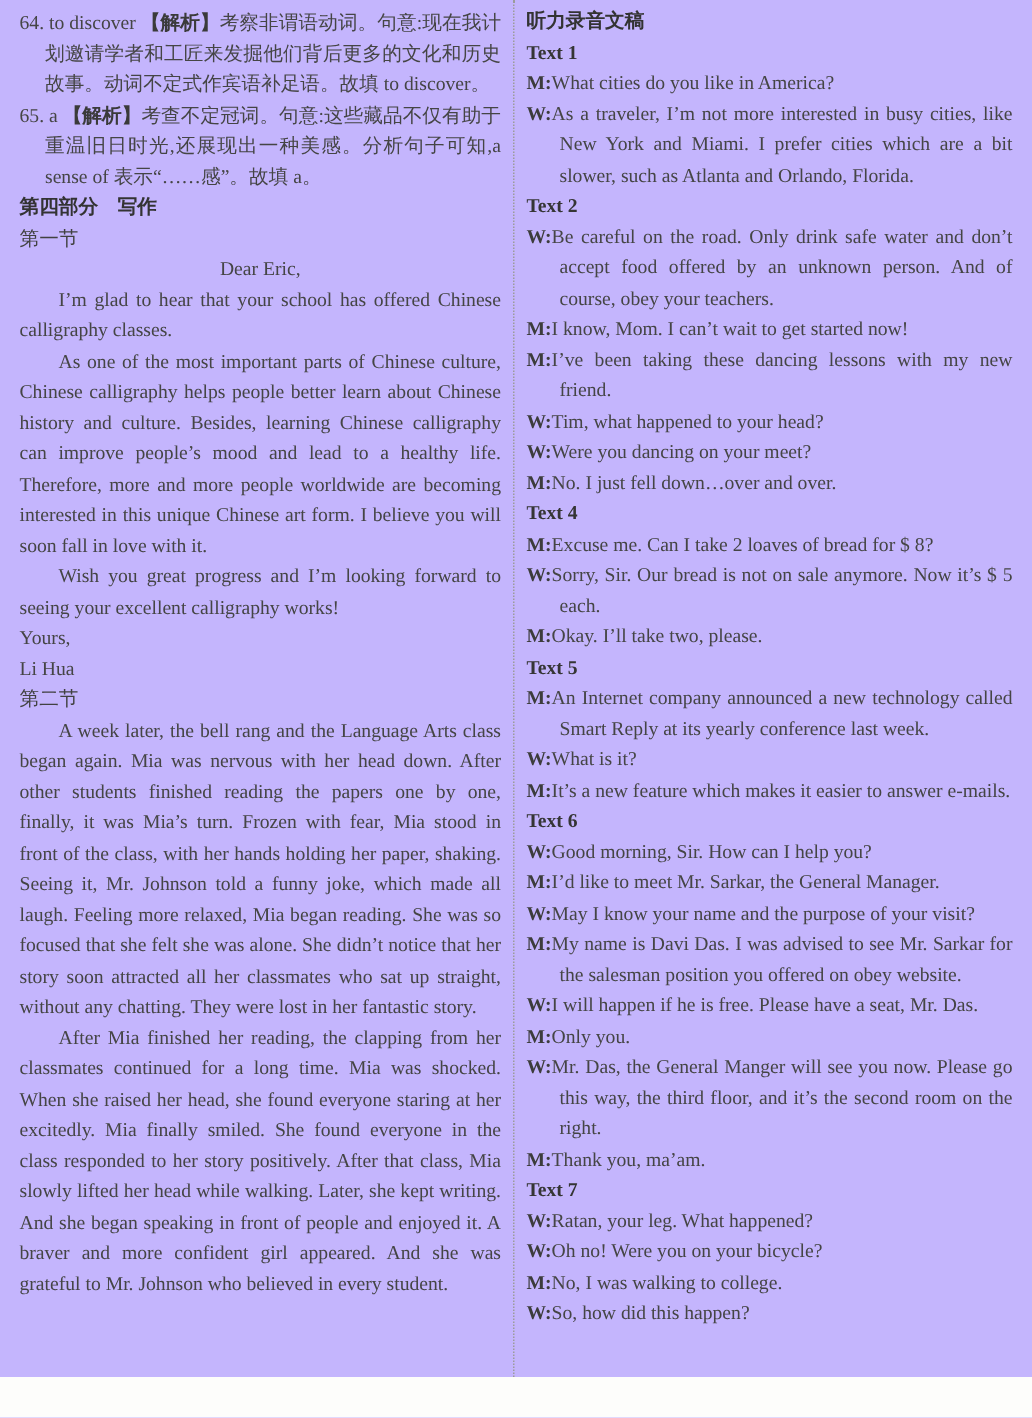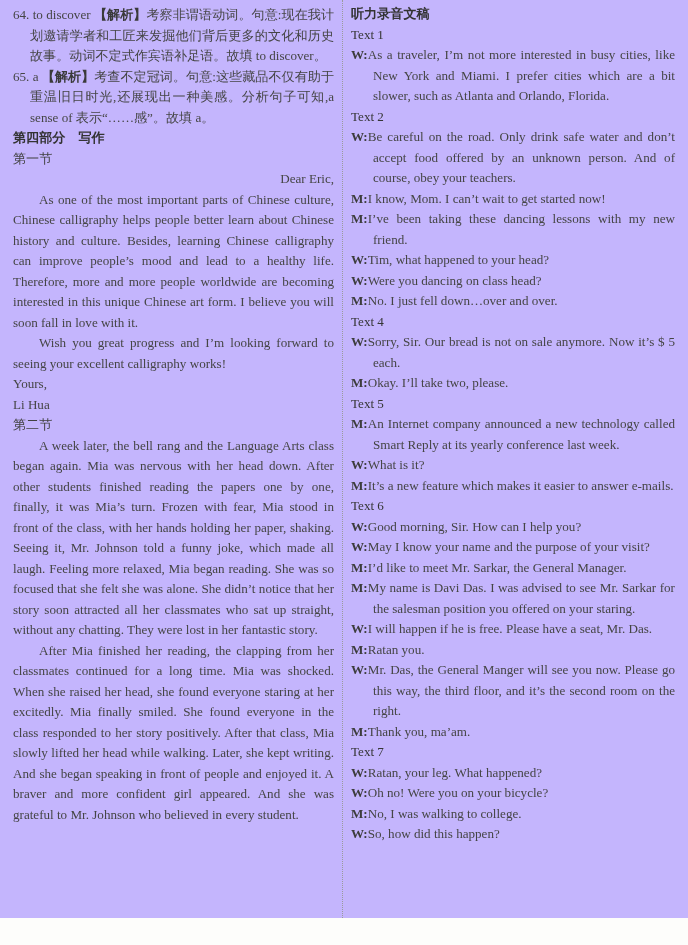--- a/index.html
+++ b/index.html
@@ -11,69 +11,72 @@
   }
   .col{box-sizing:border-box;}
   .col-left{width:342px;padding:5px 8px 0 13px;}
   .col-right{width:346px;padding:4px 13px 12px 8px;border-left:1px dotted #9b9b9b;}
   p{margin:0;padding:0;}
   .item{padding-left:17px;text-indent:-17px;text-align:justify;}
   .tag{font-family:"Liberation Sans","DejaVu Sans",sans-serif;font-weight:bold;color:#3a3a3a;}
   .heading{font-family:"Liberation Sans","DejaVu Sans",sans-serif;font-weight:bold;color:#333;}
   .subheading{color:#414141;}
   .para{text-indent:26px;text-align:justify;}
-  .line{text-align:right;}
+  .line{text-align:center;}
   .right{text-align:left;padding-right:10px;}
-  .texthead{font-weight:normal;color:#353535;}
+  .texthead{font-weight:bold;color:#353535;}
   .dialogue{padding-left:22px;text-indent:-22px;text-align:justify;}
   .speaker{font-weight:bold;color:#3c3c3c;}
 </style>
 </head>
 <body>
 
 <div class="page">
   <div class="col col-left">
       <p class="item"><span>64. </span><span>to discover </span><span class="tag">【解析】</span><span>考察非谓语动词。句意:现在我计划邀请学者和工匠来发掘他们背后更多的文化和历史故事。动词不定式作宾语补足语。故填 to discover。</span></p>
       <p class="item"><span>65. </span><span>a </span><span class="tag">【解析】</span><span>考查不定冠词。句意:这些藏品不仅有助于重温旧日时光,还展现出一种美感。分析句子可知,a sense of 表示“……感”。故填 a。</span></p>
       <p class="heading">第四部分　写作</p>
       <p class="subheading">第一节</p>
       <p class="line">Dear Eric,</p>
+      <p class="para">I’m glad to hear that your school has offered Chinese calligraphy classes.</p>
       <p class="para">As one of the most important parts of Chinese culture, Chinese calligraphy helps people better learn about Chinese history and culture. Besides, learning Chinese calligraphy can improve people’s mood and lead to a healthy life. Therefore, more and more people worldwide are becoming interested in this unique Chinese art form. I believe you will soon fall in love with it.</p>
       <p class="para">Wish you great progress and I’m looking forward to seeing your excellent calligraphy works!</p>
       <p class="right">Yours,</p>
       <p class="right">Li Hua</p>
       <p class="subheading">第二节</p>
       <p class="para">A week later, the bell rang and the Language Arts class began again. Mia was nervous with her head down. After other students finished reading the papers one by one, finally, it was Mia’s turn. Frozen with fear, Mia stood in front of the class, with her hands holding her paper, shaking. Seeing it, Mr. Johnson told a funny joke, which made all laugh. Feeling more relaxed, Mia began reading. She was so focused that she felt she was alone. She didn’t notice that her story soon attracted all her classmates who sat up straight, without any chatting. They were lost in her fantastic story.</p>
       <p class="para">After Mia finished her reading, the clapping from her classmates continued for a long time. Mia was shocked. When she raised her head, she found everyone staring at her excitedly. Mia finally smiled. She found everyone in the class responded to her story positively. After that class, Mia slowly lifted her head while walking. Later, she kept writing. And she began speaking in front of people and enjoyed it. A braver and more confident girl appeared. And she was grateful to Mr. Johnson who believed in every student.</p>
     </div>
   <div class="col col-right">
     <p class="heading">听力录音文稿</p>
   <p class="texthead">Text 1</p>
+      <p class="dialogue"><span class="speaker">M:</span><span>What cities do you like in America?</span></p>
       <p class="dialogue"><span class="speaker">W:</span><span>As a traveler, I’m not more interested in busy cities, like New York and Miami. I prefer cities which are a bit slower, such as Atlanta and Orlando, Florida.</span></p>
       <p class="texthead">Text 2</p>
       <p class="dialogue"><span class="speaker">W:</span><span>Be careful on the road. Only drink safe water and don’t accept food offered by an unknown person. And of course, obey your teachers.</span></p>
       <p class="dialogue"><span class="speaker">M:</span><span>I know, Mom. I can’t wait to get started now!</span></p>
       <p class="dialogue"><span class="speaker">M:</span><span>I’ve been taking these dancing lessons with my new friend.</span></p>
       <p class="dialogue"><span class="speaker">W:</span><span>Tim, what happened to your head?</span></p>
-      <p class="dialogue"><span class="speaker">W:</span><span>Were you dancing on class head?</span></p>
+      <p class="dialogue"><span class="speaker">W:</span><span>Were you dancing on your meet?</span></p>
       <p class="dialogue"><span class="speaker">M:</span><span>No. I just fell down…over and over.</span></p>
       <p class="texthead">Text 4</p>
+      <p class="dialogue"><span class="speaker">M:</span><span>Excuse me. Can I take 2 loaves of bread for $ 8?</span></p>
       <p class="dialogue"><span class="speaker">W:</span><span>Sorry, Sir. Our bread is not on sale anymore. Now it’s $ 5 each.</span></p>
       <p class="dialogue"><span class="speaker">M:</span><span>Okay. I’ll take two, please.</span></p>
       <p class="texthead">Text 5</p>
       <p class="dialogue"><span class="speaker">M:</span><span>An Internet company announced a new technology called Smart Reply at its yearly conference last week.</span></p>
       <p class="dialogue"><span class="speaker">W:</span><span>What is it?</span></p>
       <p class="dialogue"><span class="speaker">M:</span><span>It’s a new feature which makes it easier to answer e-mails.</span></p>
       <p class="texthead">Text 6</p>
       <p class="dialogue"><span class="speaker">W:</span><span>Good morning, Sir. How can I help you?</span></p>
+      <p class="dialogue"><span class="speaker">M:</span><span>I’d like to meet Mr. Sarkar, the General Manager.</span></p>
       <p class="dialogue"><span class="speaker">W:</span><span>May I know your name and the purpose of your visit?</span></p>
-      <p class="dialogue"><span class="speaker">M:</span><span>I’d like to meet Mr. Sarkar, the General Manager.</span></p>
-      <p class="dialogue"><span class="speaker">M:</span><span>My name is Davi Das. I was advised to see Mr. Sarkar for the salesman position you offered on your staring.</span></p>
+      <p class="dialogue"><span class="speaker">M:</span><span>My name is Davi Das. I was advised to see Mr. Sarkar for the salesman position you offered on obey website.</span></p>
       <p class="dialogue"><span class="speaker">W:</span><span>I will happen if he is free. Please have a seat, Mr. Das.</span></p>
-      <p class="dialogue"><span class="speaker">M:</span><span>Ratan you.</span></p>
+      <p class="dialogue"><span class="speaker">M:</span><span>Only you.</span></p>
       <p class="dialogue"><span class="speaker">W:</span><span>Mr. Das, the General Manger will see you now. Please go this way, the third floor, and it’s the second room on the right.</span></p>
       <p class="dialogue"><span class="speaker">M:</span><span>Thank you, ma’am.</span></p>
       <p class="texthead">Text 7</p>
       <p class="dialogue"><span class="speaker">W:</span><span>Ratan, your leg. What happened?</span></p>
       <p class="dialogue"><span class="speaker">W:</span><span>Oh no! Were you on your bicycle?</span></p>
       <p class="dialogue"><span class="speaker">M:</span><span>No, I was walking to college.</span></p>
       <p class="dialogue"><span class="speaker">W:</span><span>So, how did this happen?</span></p>
     </div>
 </div>
 

